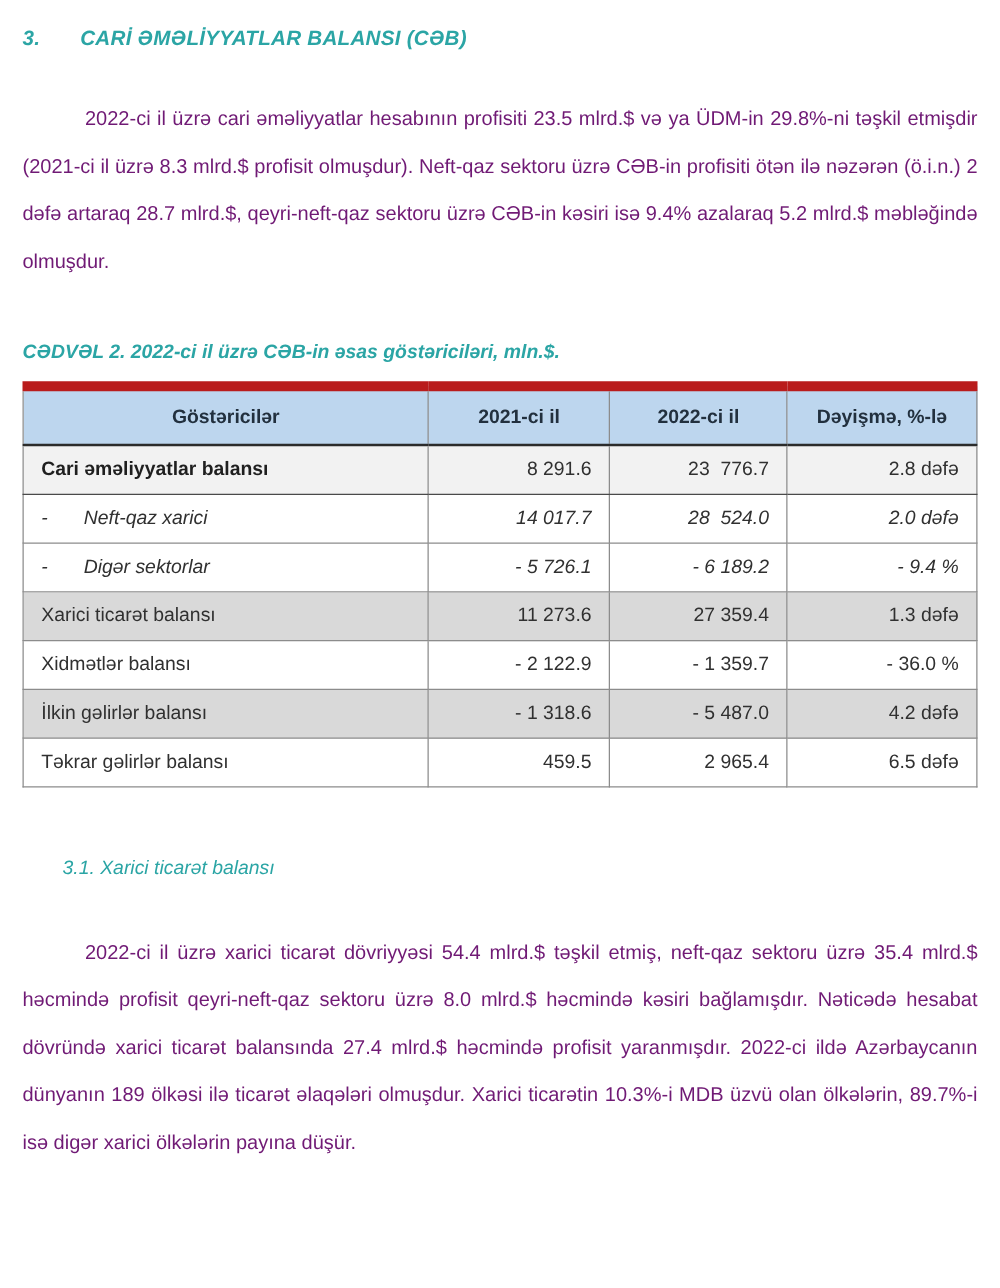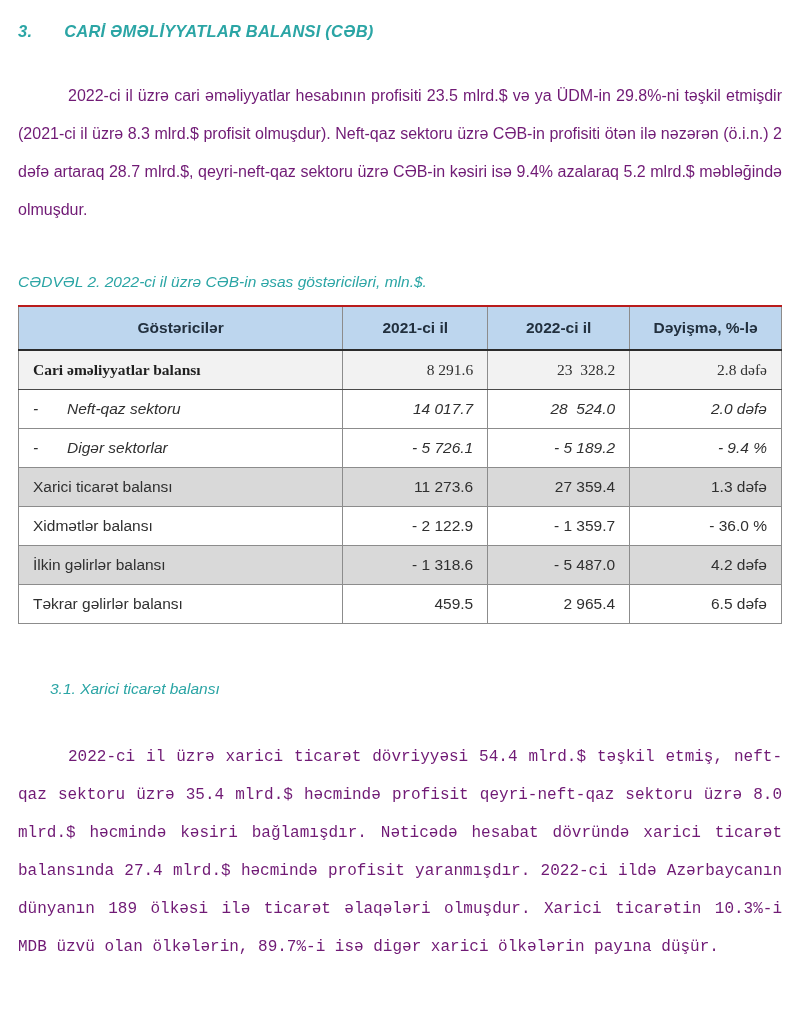--- a/index.html
+++ b/index.html
@@ -30,28 +30,28 @@
 
   
   .body-par {
     margin: 36px 0 0 0;
     font-size: 16px;
     line-height: 38px;
     text-align: justify;
     text-indent: 50px;
     color: #701a75;
   }
-  .body-par.second { margin-top: 40px; font-family: Liberation Mono, monospace; }
+  .body-par.second { margin-top: 40px; }
 
   
   .table-caption {
     margin: 44px 0 0 0;
     font-size: 15.5px;
     font-style: italic;
-    font-weight: 400;
+    font-weight: 700;
     color: #2ba5a5;
   }
 
   
   .data-table {
     width: 100%;
     margin-top: 14px;
     border-collapse: collapse;
     table-layout: fixed;
     font-size: 15.5px;
@@ -60,21 +60,21 @@
   .data-table th, .data-table td {
     border: 1px solid #8c8c8c;
   }
   .data-table th {
     background: #bdd6ee;
     font-weight: 700;
     font-style: normal;
     text-align: center;
     padding: 12px 6px;
     color: #22303e;
-    border-top: 2px solid #b91c1c;
+    border-top: 8px solid #b91c1c;
     border-bottom: 2px solid #2b2b2b;
   }
   .data-table td {
     padding: 10px 8px;
   }
   .c-label {
     position: relative;
     padding-left: 14px !important;
     text-align: left;
   }
@@ -86,21 +86,21 @@
   .prefix {
     position: absolute;
     left: 14px;
     top: 50%;
     transform: translateY(-50%);
   }
   .sub-row .lbl { margin-left: 34px; display: inline-block; }
   .sub-row td { font-style: italic; }
   .total-row { background: #f2f2f2; }
   .total-row .lbl { font-weight: 700; color: #1f1f1f; }
-  .total-row td { border-bottom: 1.5px solid #4a4a4a; font-family: Liberation Serif, serif; }
+  .total-row td { border-bottom: 1.5px solid #4a4a4a; }
   .shaded { background: #d9d9d9; border-radius: 11px; }
 
   
   .subsection-heading {
     margin: 56px 0 0 32px;
     font-size: 15.5px;
     font-style: italic;
     font-weight: 400;
     color: #2ba5a5;
   }
@@ -133,39 +133,39 @@
         <th>2022-ci il</th>
         <th>Dəyişmə, %-lə</th>
       </tr>
     </thead>
     <tbody>
       <tr class="total-row">
         <td class="c-label">
           <span class="lbl">Cari əməliyyatlar balansı</span>
         </td>
         <td class="c-num">8 291.6</td>
-        <td class="c-num">23  328.2</td>
+        <td class="c-num">23  776.7</td>
         <td class="c-num">2.8 dəfə</td>
       </tr>
       <tr class="sub-row">
         <td class="c-label">
           <span class="prefix">-</span>
-          <span class="lbl">Neft-qaz sektoru</span>
+          <span class="lbl">Neft-qaz xarici</span>
         </td>
         <td class="c-num">14 017.7</td>
         <td class="c-num">28  524.0</td>
         <td class="c-num">2.0 dəfə</td>
       </tr>
       <tr class="sub-row">
         <td class="c-label">
           <span class="prefix">-</span>
           <span class="lbl">Digər sektorlar</span>
         </td>
         <td class="c-num">- 5 726.1</td>
-        <td class="c-num">- 5 189.2</td>
+        <td class="c-num">- 6 189.2</td>
         <td class="c-num">- 9.4 %</td>
       </tr>
       <tr class="shaded">
         <td class="c-label">
           <span class="lbl">Xarici ticarət balansı</span>
         </td>
         <td class="c-num">11 273.6</td>
         <td class="c-num">27 359.4</td>
         <td class="c-num">1.3 dəfə</td>
       </tr>

